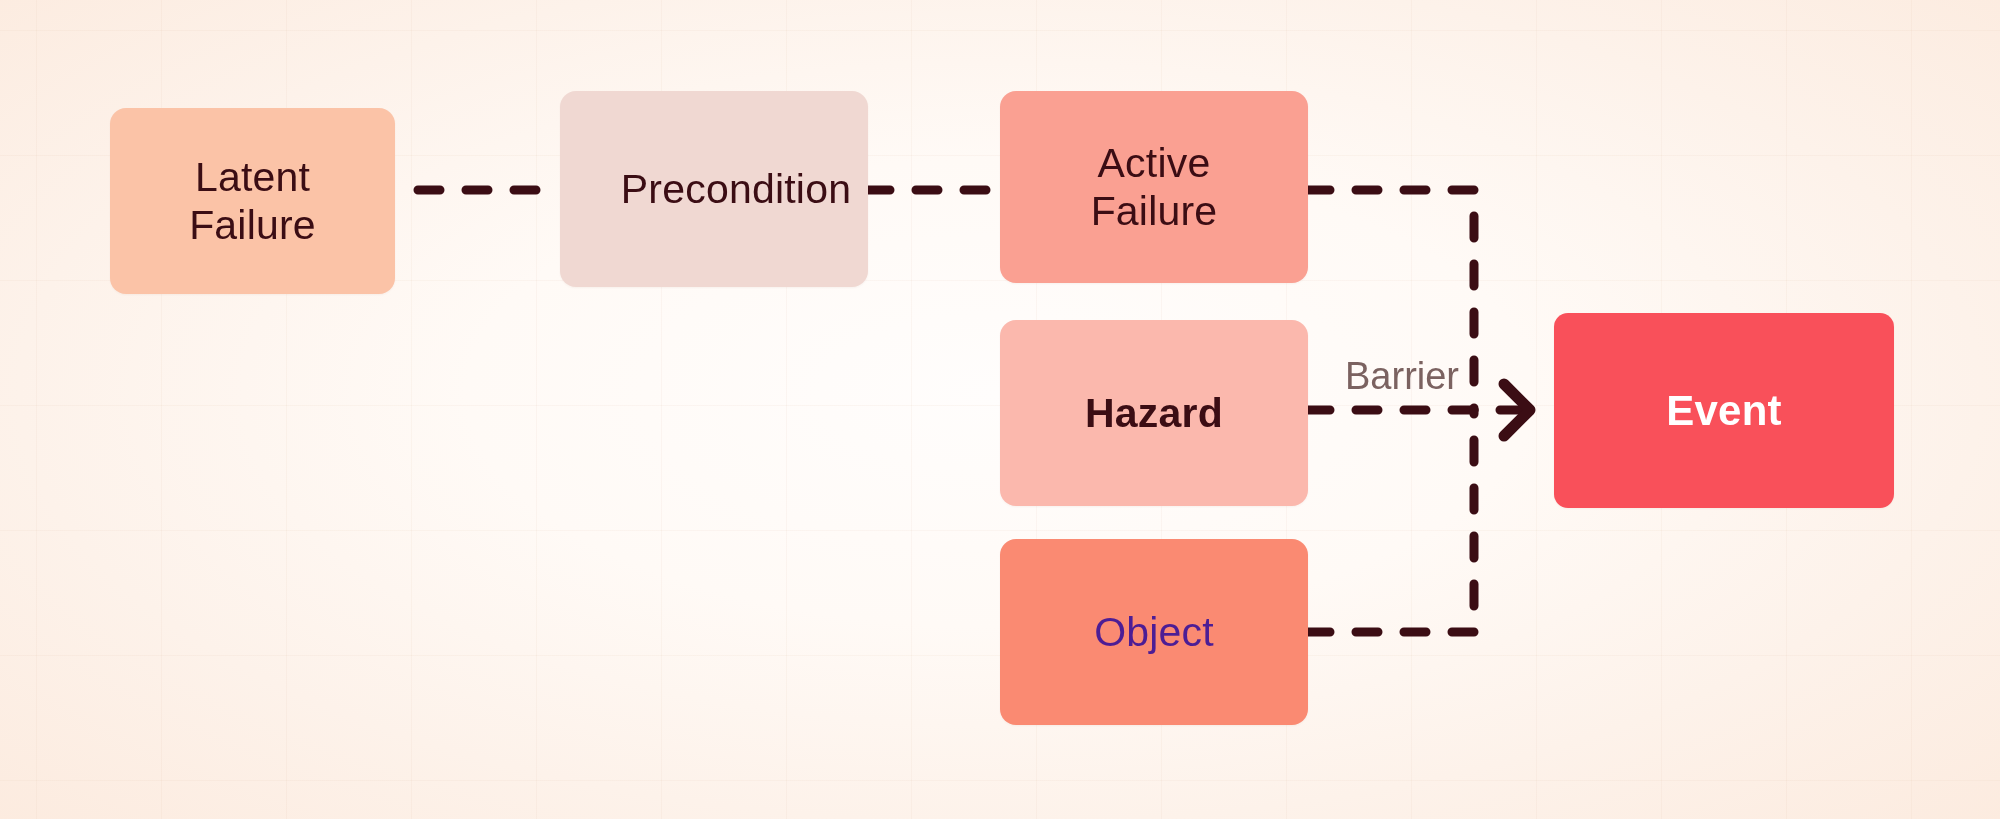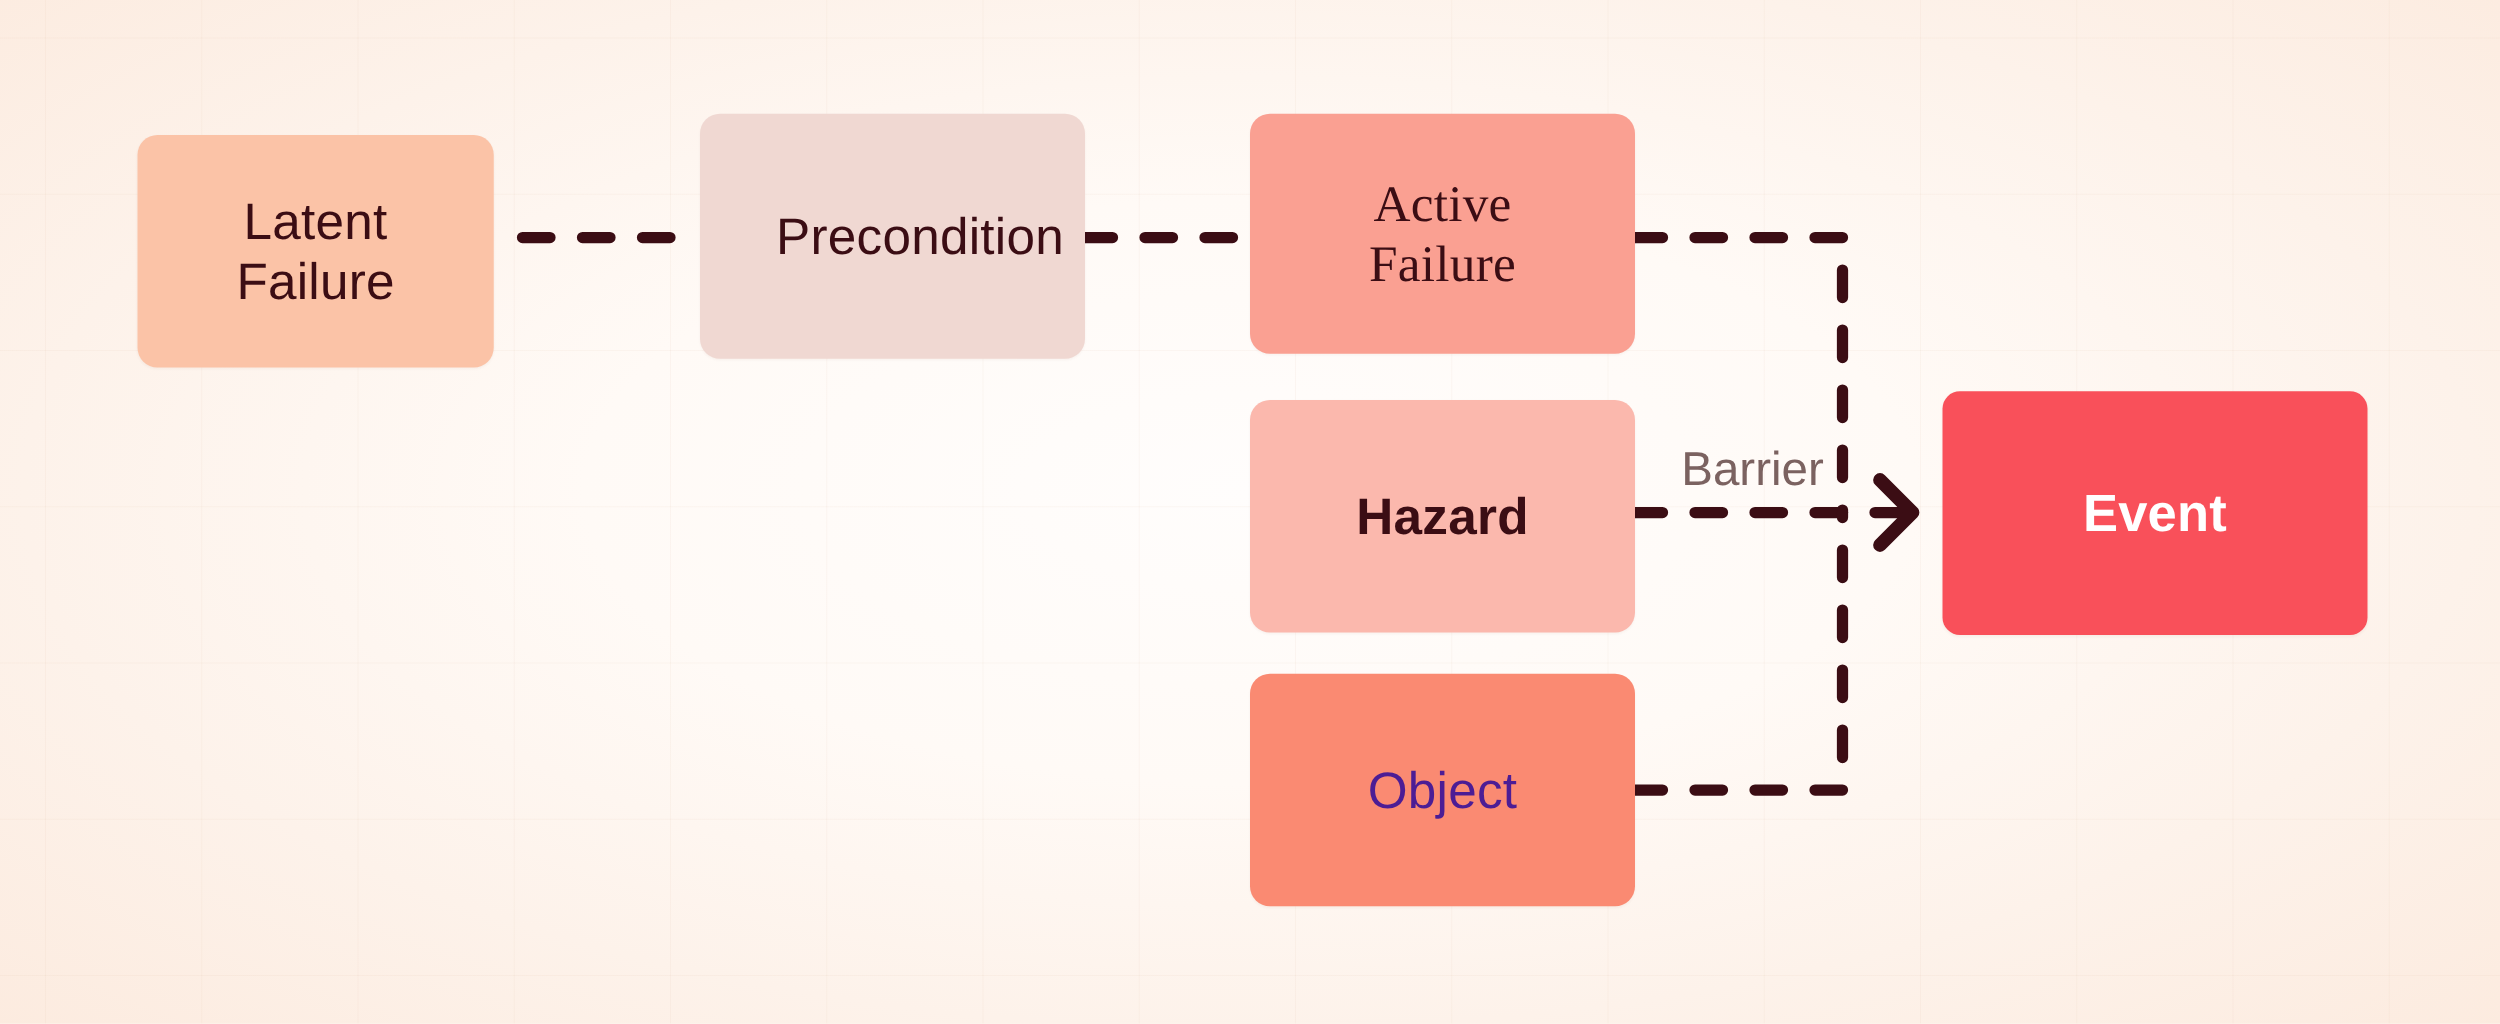--- a/index.html
+++ b/index.html
@@ -89,21 +89,21 @@
       <path class="edge-path" fill="none" d="M 1308 632 L 1474 632 L 1474 410" stroke="#3b0d14" stroke-width="9" stroke-dasharray="22 26" stroke-linecap="round"></path>
     </g>
     <g>
       <polyline id="arrowhead" fill="none" stroke-linecap="round" stroke-linejoin="round" points="1504,384 1530,410 1504,436" stroke="#3b0d14" stroke-width="11"></polyline>
     </g>
   </svg>
 
   <div class="node" style="left: 110px; top: 96px; width: 285px; height: 186px; background: rgb(251, 195, 167); color: rgb(59, 13, 20); margin-top: 12px;">Latent
 Failure</div>
   <div class="node" style="left: 560px; top: 91px; width: 308px; height: 196px; background: rgb(240, 216, 210); color: rgb(59, 13, 20); padding-left: 44px;">Precondition</div>
-  <div class="node" style="left: 1000px; top: 91px; width: 308px; height: 192px; background: rgb(250, 160, 146); color: rgb(59, 13, 20); font-family: Liberation Serif, serif;">Active
+  <div class="node" style="left: 1000px; top: 91px; width: 308px; height: 192px; background: rgb(250, 160, 146); color: rgb(59, 13, 20);">Active
 Failure</div>
   <div class="node" style="left: 1000px; top: 320px; width: 308px; height: 186px; background: rgb(251, 184, 173); color: rgb(59, 13, 20); font-weight: bold;">Hazard</div>
   <div class="node" style="left: 1000px; top: 539px; width: 308px; height: 186px; background: rgb(250, 138, 114); color: #4c1d95;">Object</div>
   <div class="node emphasis" style="left: 1554px; top: 313px; width: 340px; height: 195px; background: rgb(249, 80, 90); color: rgb(255, 255, 255);">Event</div>
 
   <div class="edge-label" style="left: 1345px; top: 355px; color: rgb(123, 98, 96);">Barrier</div>
 
 </div>
 
 </body></html>

